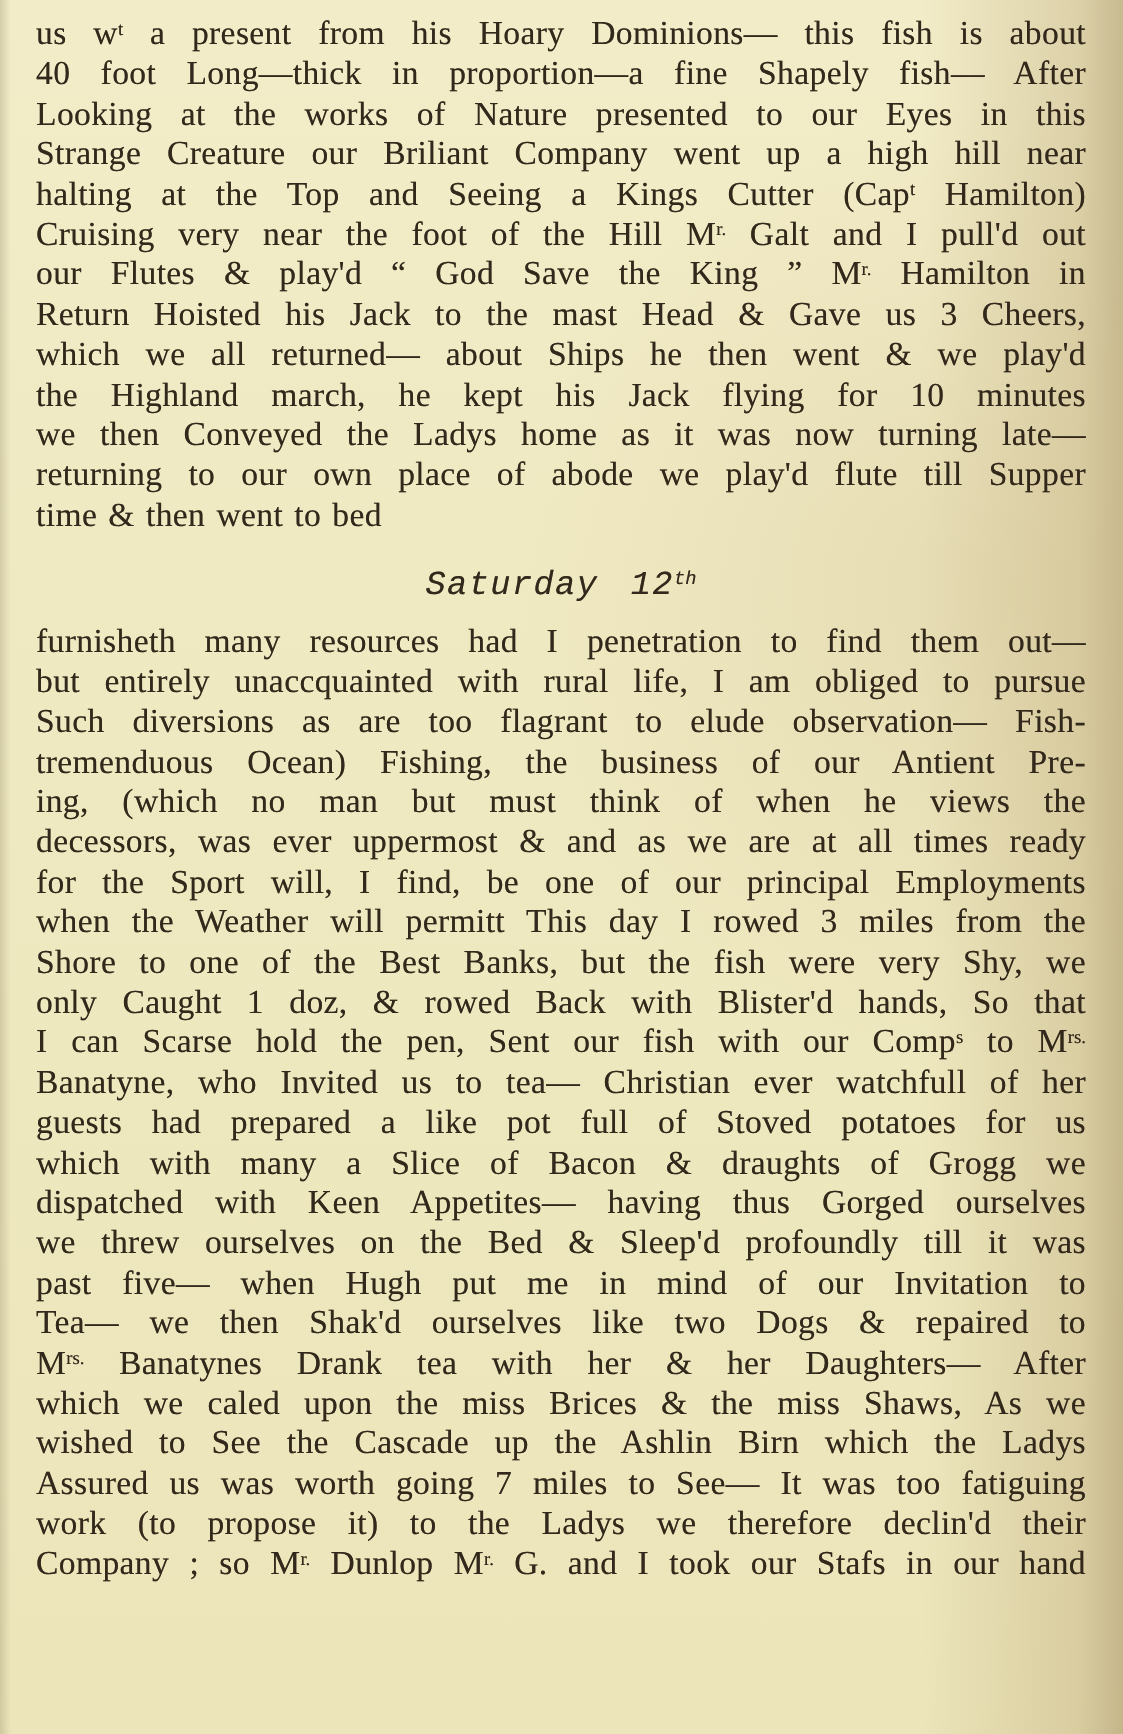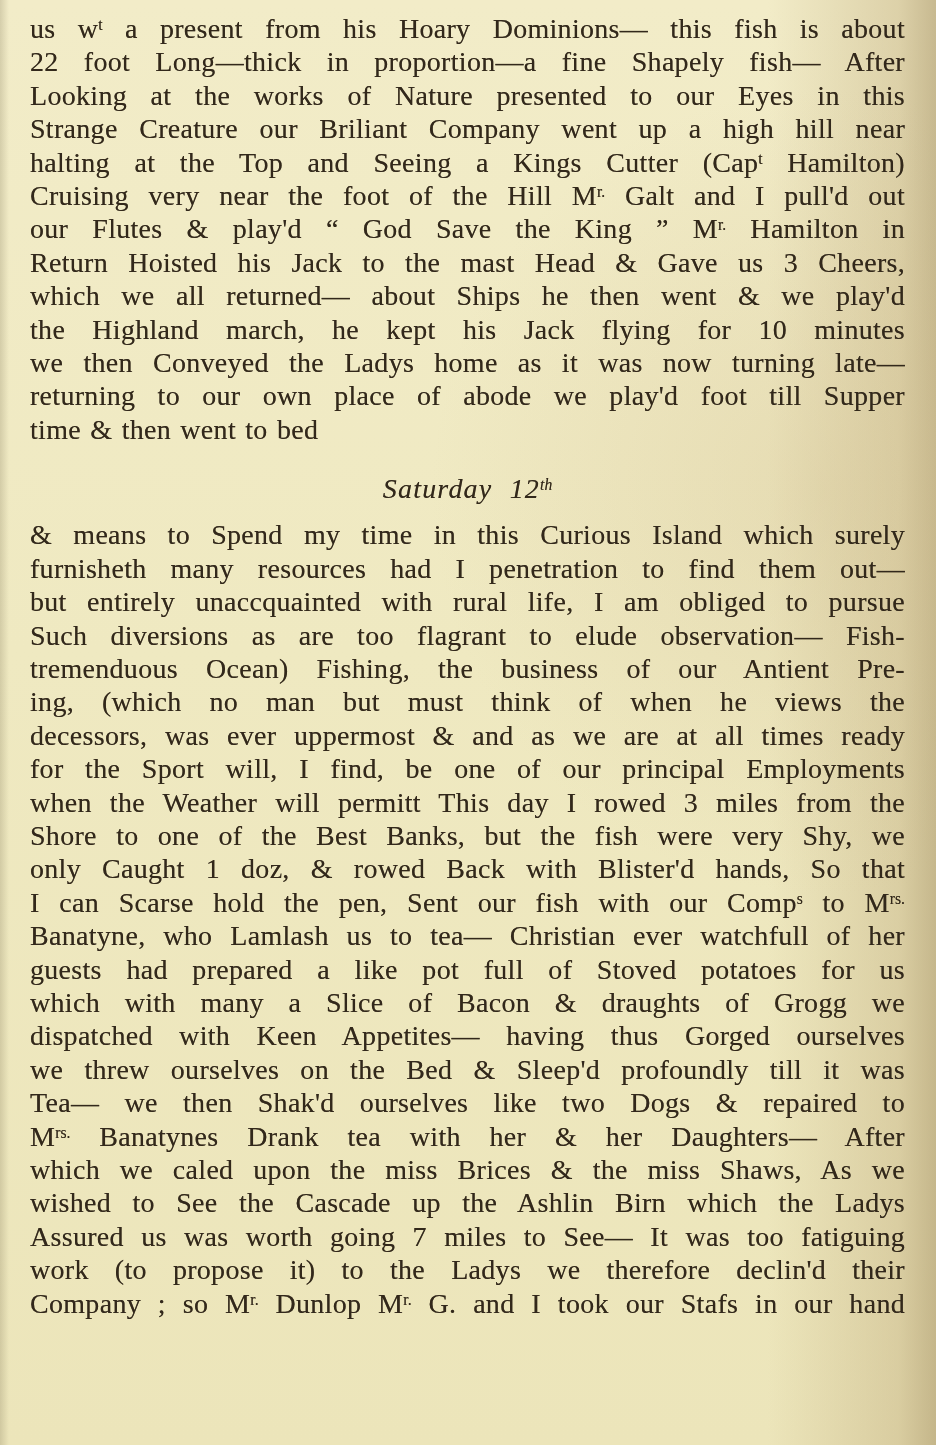--- a/index.html
+++ b/index.html
@@ -46,62 +46,63 @@
   .heading {
     font-size: 28px;
     line-height: 33px;
     font-style: italic;
     text-align: center;
     letter-spacing: 1.2px;
     word-spacing: 9px;
     margin-top: 26px;
     margin-bottom: 13px;
     text-shadow: 0 0 0.5px rgba(44,32,16,0.55);
+    font-family: Liberation Mono, monospace;
   }
 </style>
 </head>
 <body style="--paper: #efe9c0; --ink: #32281b;">
 
 <div class="page">
   <div class="para">
       <div class="line">us w<sup>t</sup> a present from his Hoary Dominions— this fish is about</div>
-      <div class="line">22 foot Long—thick in proportion—a fine Shapely fish— After</div>
+      <div class="line">40 foot Long—thick in proportion—a fine Shapely fish— After</div>
       <div class="line">Looking at the works of Nature presented to our Eyes in this</div>
       <div class="line">Strange Creature our Briliant Company went up a high hill near</div>
       <div class="line">halting at the Top and Seeing a Kings Cutter (Cap<sup>t</sup> Hamilton)</div>
       <div class="line">Cruising very near the foot of the Hill M<sup>r.</sup> Galt and I pull'd out</div>
       <div class="line">our Flutes &amp; play'd “ God Save the King ” M<sup>r.</sup> Hamilton in</div>
       <div class="line">Return Hoisted his Jack to the mast Head &amp; Gave us 3 Cheers,</div>
       <div class="line">which we all returned— about Ships he then went &amp; we play'd</div>
       <div class="line">the Highland march, he kept his Jack flying for 10 minutes</div>
       <div class="line">we then Conveyed the Ladys home as it was now turning late—</div>
-      <div class="line">returning to our own place of abode we play'd foot till Supper</div>
+      <div class="line">returning to our own place of abode we play'd flute till Supper</div>
       <div class="line align-left">time &amp; then went to bed</div>
     </div>
 
   <div class="heading">Saturday 12<sup>th</sup></div>
 
   <div class="para">
-      <div class="line">&amp; means to Spend my time in this Curious Island which surely</div>
       <div class="line">furnisheth many resources had I penetration to find them out—</div>
       <div class="line">but entirely unaccquainted with rural life, I am obliged to pursue</div>
       <div class="line">Such diversions as are too flagrant to elude observation— Fish-</div>
       <div class="line">tremenduous Ocean) Fishing, the business of our Antient Pre-</div>
       <div class="line">ing, (which no man but must think of when he views the</div>
       <div class="line">decessors, was ever uppermost &amp; and as we are at all times ready</div>
       <div class="line">for the Sport will, I find, be one of our principal Employments</div>
       <div class="line">when the Weather will permitt This day I rowed 3 miles from the</div>
       <div class="line">Shore to one of the Best Banks, but the fish were very Shy, we</div>
       <div class="line">only Caught 1 doz, &amp; rowed Back with Blister'd hands, So that</div>
       <div class="line">I can Scarse hold the pen, Sent our fish with our Comp<sup>s</sup> to M<sup>rs.</sup></div>
-      <div class="line">Banatyne, who Lamlash us to tea— Christian ever watchfull of her</div>
+      <div class="line">Banatyne, who Invited us to tea— Christian ever watchfull of her</div>
       <div class="line">guests had prepared a like pot full of Stoved potatoes for us</div>
       <div class="line">which with many a Slice of Bacon &amp; draughts of Grogg we</div>
       <div class="line">dispatched with Keen Appetites— having thus Gorged ourselves</div>
       <div class="line">we threw ourselves on the Bed &amp; Sleep'd profoundly till it was</div>
+      <div class="line">past five— when Hugh put me in mind of our Invitation to</div>
       <div class="line">Tea— we then Shak'd ourselves like two Dogs &amp; repaired to</div>
       <div class="line">M<sup>rs.</sup> Banatynes Drank tea with her &amp; her Daughters— After</div>
       <div class="line">which we caled upon the miss Brices &amp; the miss Shaws, As we</div>
       <div class="line">wished to See the Cascade up the Ashlin Birn which the Ladys</div>
       <div class="line">Assured us was worth going 7 miles to See— It was too fatiguing</div>
       <div class="line">work (to propose it) to the Ladys we therefore declin'd their</div>
       <div class="line">Company ; so M<sup>r.</sup> Dunlop M<sup>r.</sup> G. and I took our Stafs in our hand</div>
     </div>
 </div>
 

